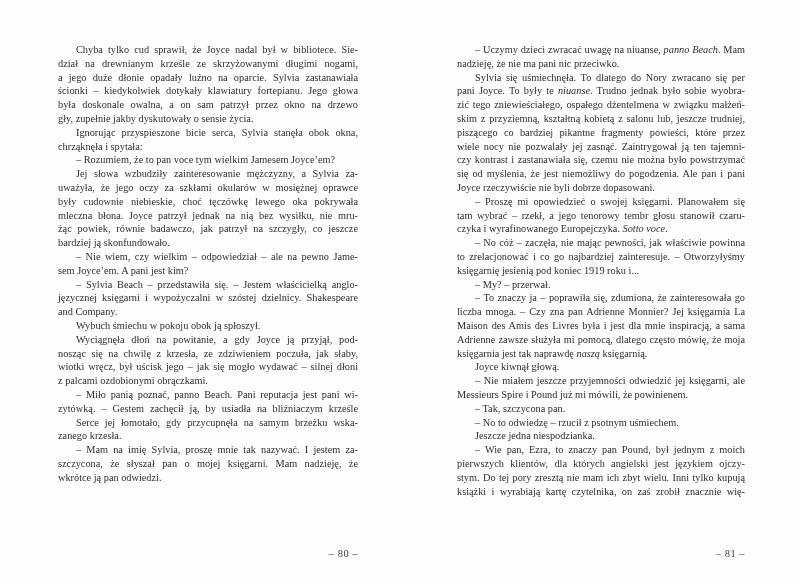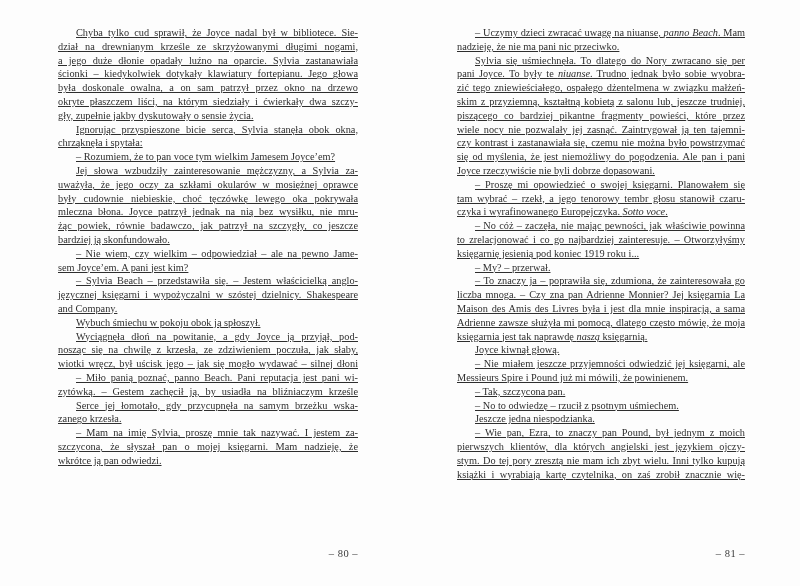--- a/index.html
+++ b/index.html
@@ -10,24 +10,23 @@
     width: 800px;
     height: 586px;
     background: #fdfdfd;
     position: relative;
     overflow: hidden;
     font-family: "Liberation Serif", "DejaVu Serif", serif;
     color: #2e2e2e;
   }
   .page-column {
     position: absolute;
-    top: 26px;
+    top: 43px;
     font-size: 10.3px;
     line-height: 13.8px;
-    text-decoration: underline;
   }
   #col-left  { left: 58px;  width: 300px; }
   #col-right { left: 457px; width: 288px; }
   .line {
     text-align: justify;
     text-align-last: justify;
   }
   .line.end {
     text-align-last: left;
   }
@@ -48,40 +47,40 @@
 </style>
 </head>
 <body>
 
 <div id="col-left" class="page-column">
     <div class="line indent"><span>Chyba tylko cud sprawił, że Joyce nadal był w bibliotece. Sie-</span></div>
     <div class="line"><span>dział na drewnianym krześle ze skrzyżowanymi długimi nogami,</span></div>
     <div class="line"><span>a jego duże dłonie opadały luźno na oparcie. Sylvia zastanawiała</span></div>
     <div class="line"><span>ścionki – kiedykolwiek dotykały klawiatury fortepianu. Jego głowa</span></div>
     <div class="line"><span>była doskonale owalna, a on sam patrzył przez okno na drzewo</span></div>
-    <div class="line"><span>okryte płaszczem liści, na którym siedziały i ćwierkały dwa szczy-</span></div>
     <div class="line end"><span>gły, zupełnie jakby dyskutowały o sensie życia.</span></div>
     <div class="line indent"><span>Ignorując przyspieszone bicie serca, Sylvia stanęła obok okna,</span></div>
     <div class="line end"><span>chrząknęła i spytała:</span></div>
     <div class="line indent end"><span>– Rozumiem, że to pan voce tym wielkim Jamesem Joyce’em?</span></div>
     <div class="line indent"><span>Jej słowa wzbudziły zainteresowanie mężczyzny, a Sylvia za-</span></div>
     <div class="line"><span>uważyła, że jego oczy za szkłami okularów w mosiężnej oprawce</span></div>
     <div class="line"><span>były cudownie niebieskie, choć tęczówkę lewego oka pokrywała</span></div>
     <div class="line"><span>mleczna błona. Joyce patrzył jednak na nią bez wysiłku, nie mru-</span></div>
     <div class="line"><span>żąc powiek, równie badawczo, jak patrzył na szczygły, co jeszcze</span></div>
     <div class="line end"><span>bardziej ją skonfundowało.</span></div>
     <div class="line indent"><span>– Nie wiem, czy wielkim – odpowiedział – ale na pewno Jame-</span></div>
     <div class="line end"><span>sem Joyce’em. A pani jest kim?</span></div>
     <div class="line indent"><span>– Sylvia Beach – przedstawiła się. – Jestem właścicielką anglo-</span></div>
     <div class="line"><span>języcznej księgarni i wypożyczalni w szóstej dzielnicy. Shakespeare</span></div>
     <div class="line end"><span>and Company.</span></div>
     <div class="line indent end"><span>Wybuch śmiechu w pokoju obok ją spłoszył.</span></div>
     <div class="line indent"><span>Wyciągnęła dłoń na powitanie, a gdy Joyce ją przyjął, pod-</span></div>
     <div class="line"><span>nosząc się na chwilę z krzesła, ze zdziwieniem poczuła, jak słaby,</span></div>
     <div class="line"><span>wiotki wręcz, był uścisk jego – jak się mogło wydawać – silnej dłoni</span></div>
+    <div class="line end"><span>z palcami ozdobionymi obrączkami.</span></div>
     <div class="line indent"><span>– Miło panią poznać, panno Beach. Pani reputacja jest pani wi-</span></div>
     <div class="line"><span>zytówką. – Gestem zachęcił ją, by usiadła na bliźniaczym krześle</span></div>
     <div class="line indent"><span>Serce jej łomotało, gdy przycupnęła na samym brzeżku wska-</span></div>
     <div class="line end"><span>zanego krzesła.</span></div>
     <div class="line indent"><span>– Mam na imię Sylvia, proszę mnie tak nazywać. I jestem za-</span></div>
     <div class="line"><span>szczycona, że słyszał pan o mojej księgarni. Mam nadzieję, że</span></div>
     <div class="line end"><span>wkrótce ją pan odwiedzi.</span></div>
   </div>
 
 <div id="col-right" class="page-column">

